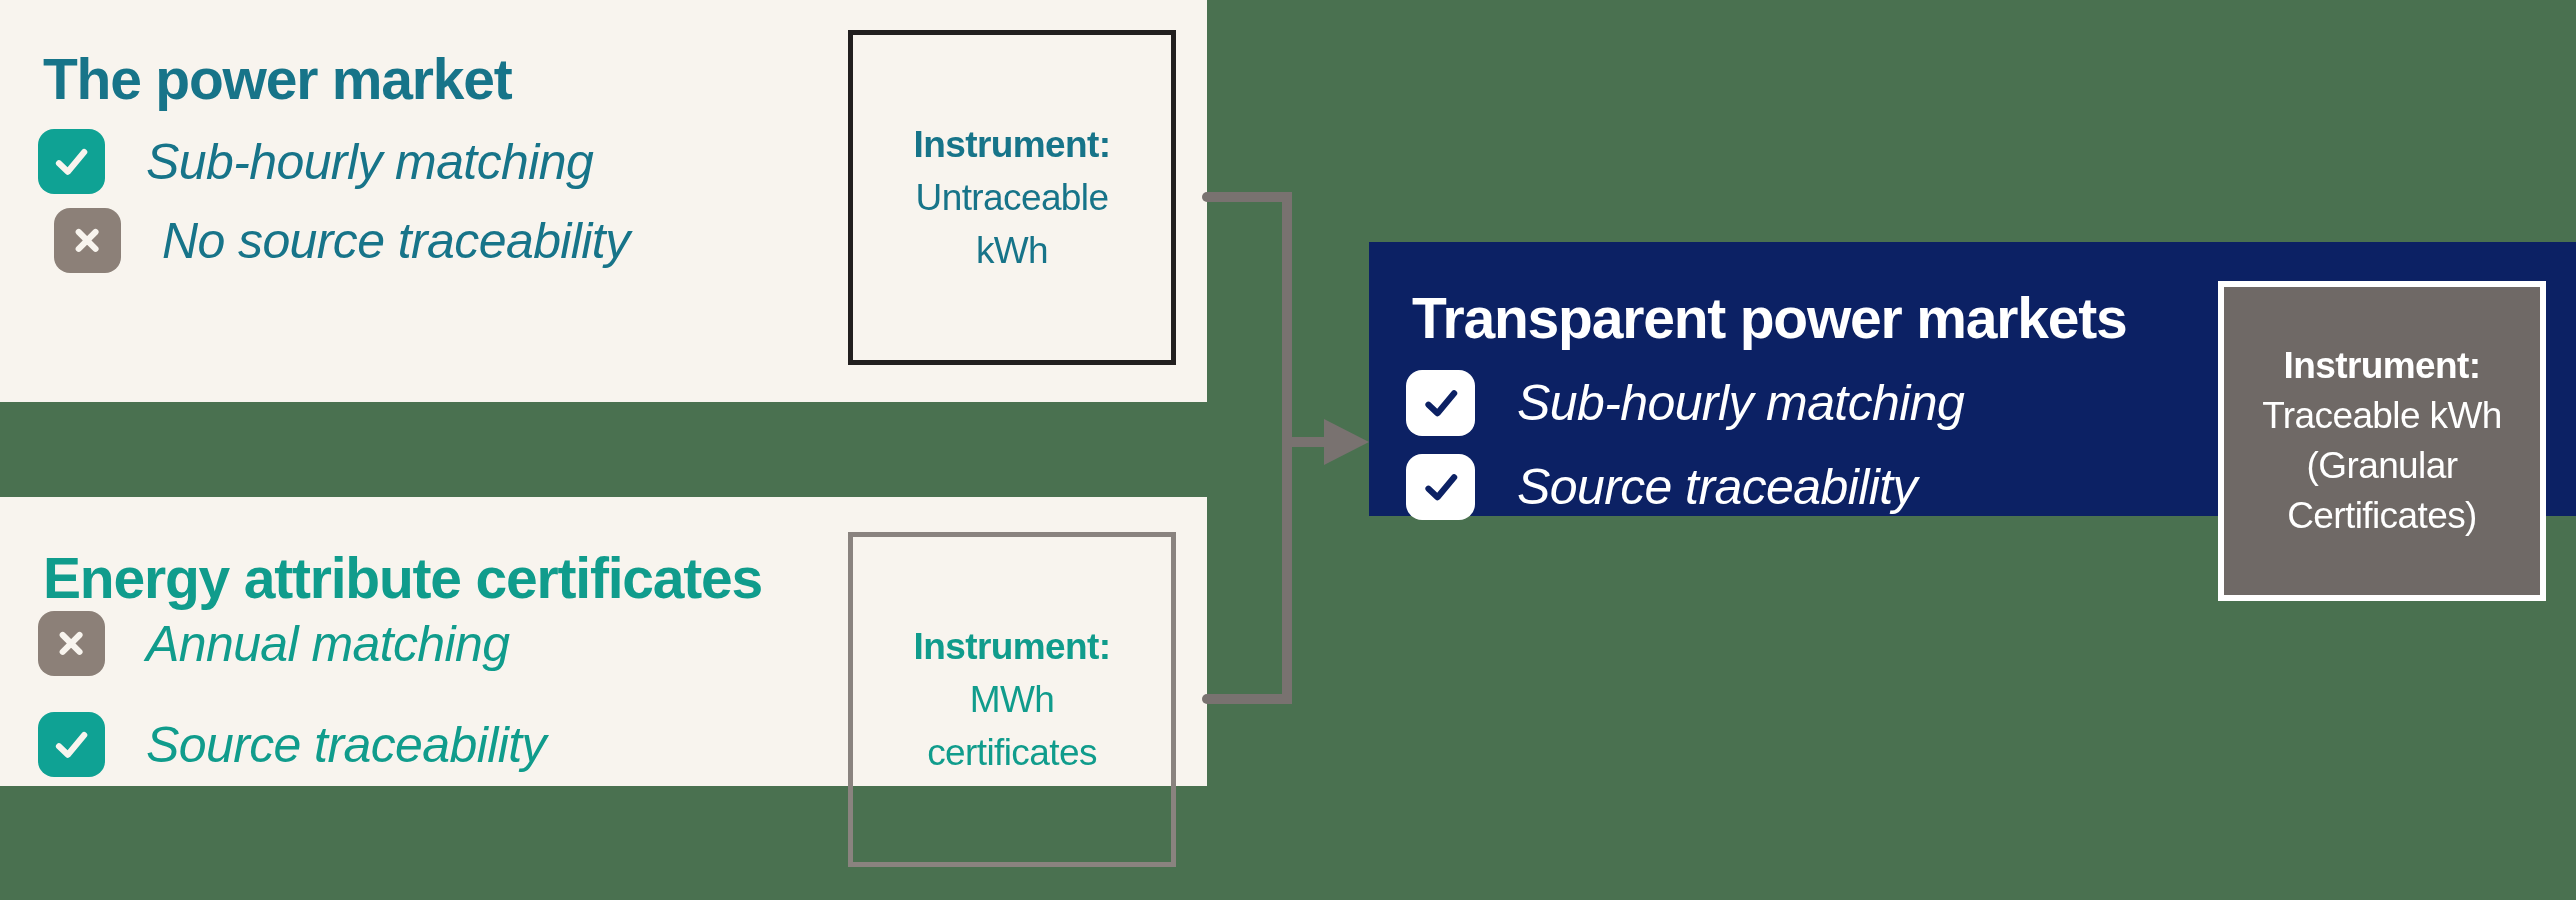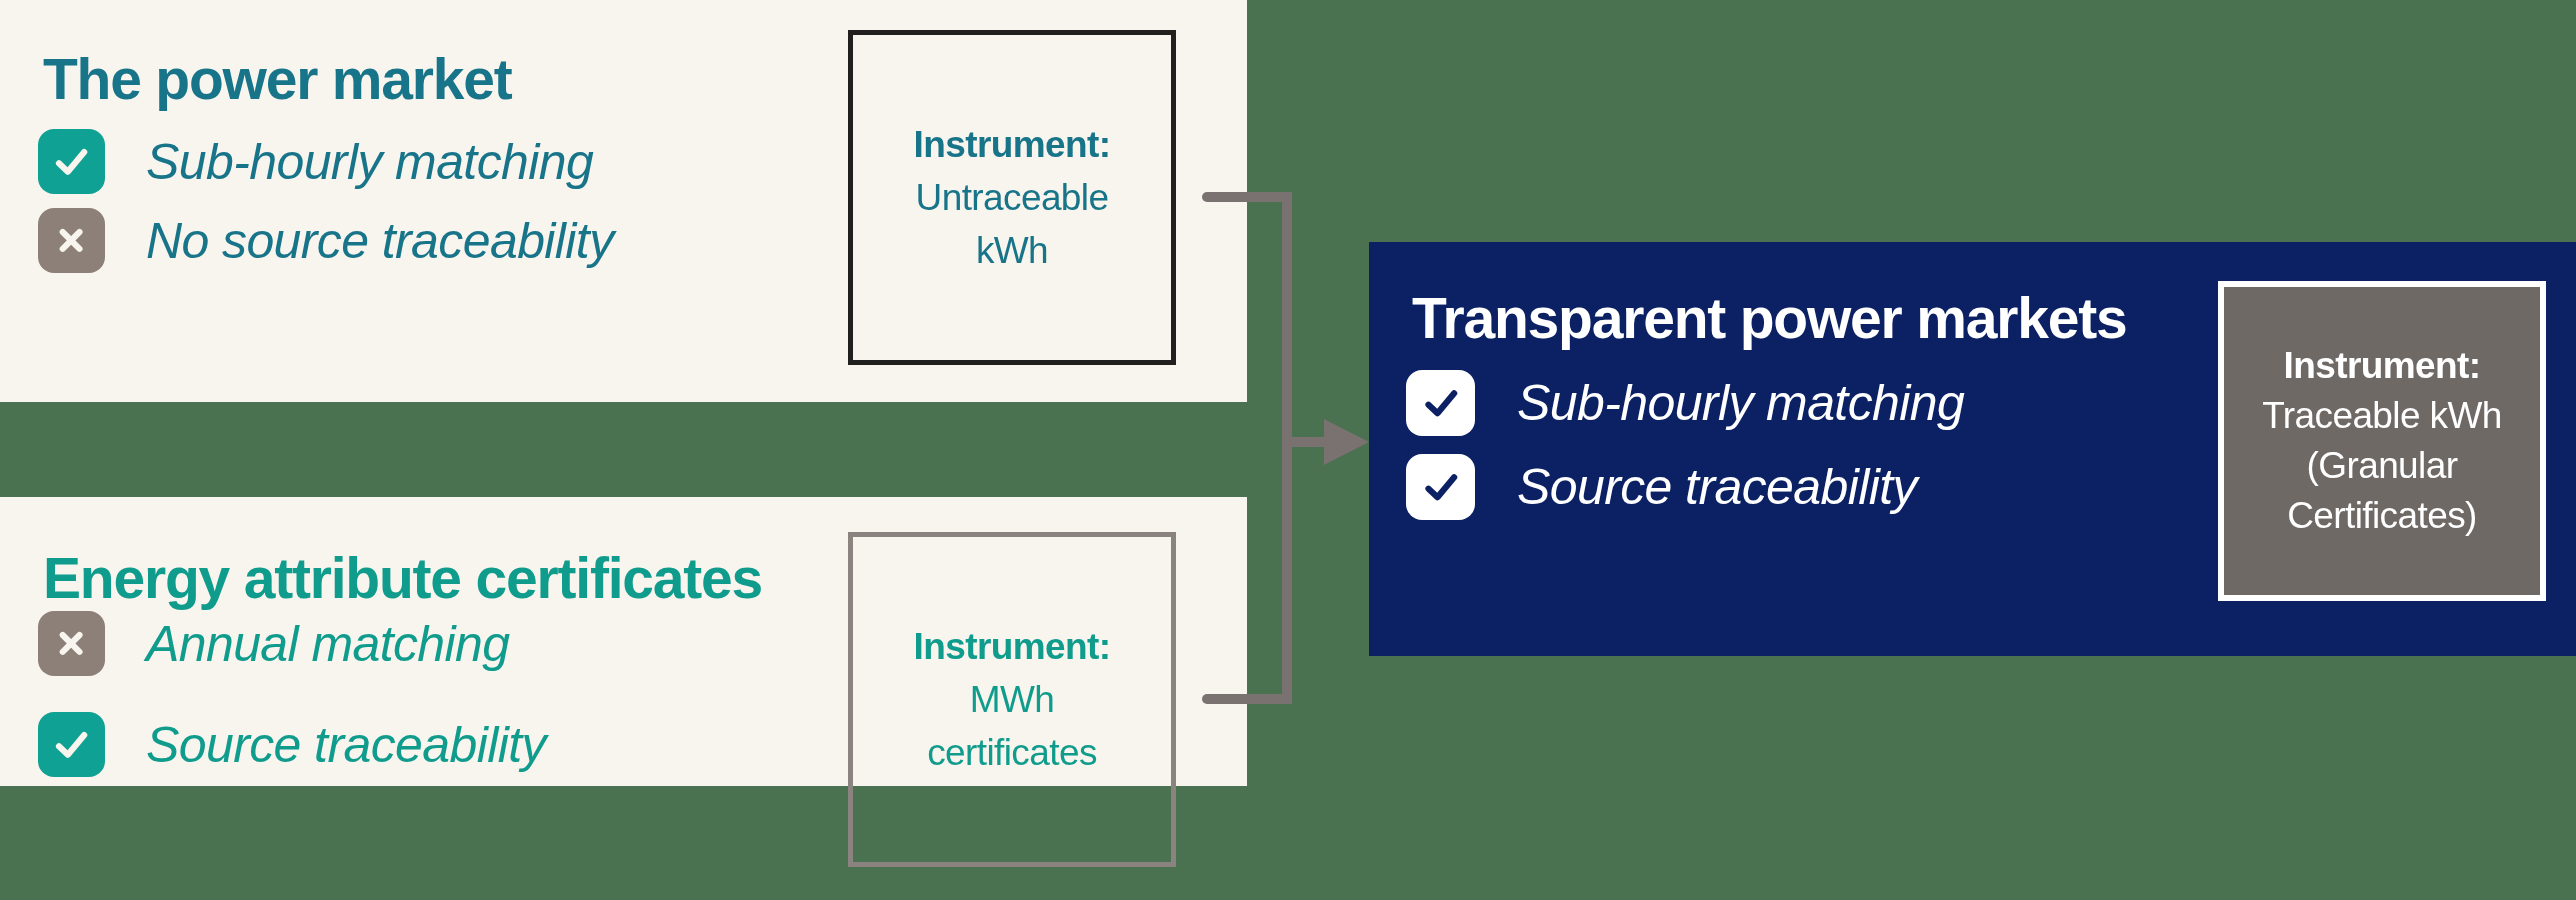--- a/index.html
+++ b/index.html
@@ -1,24 +1,24 @@
 <!DOCTYPE html>
 <html style="font-size:10px"><head>
 <meta charset="utf-8">
 <style>
   html,body{margin:0;padding:0;background:#4A7150;}
   #canvas{
     position:relative;width:2576px;height:901px;overflow:hidden;
     background:#4A7150;
     font-family:"Liberation Sans",sans-serif;
   }
-  .panel-cream{position:absolute;background:#F8F4EE;padding-left:40px;}
+  .panel-cream{position:absolute;background:#F8F4EE;}
   #panel-top{left:0;top:0;width:1207px;height:402px;}
   #panel-bottom{left:0;top:497px;width:1207px;height:289px;}
-  #panel-navy{position:absolute;left:1369px;top:242px;width:1207px;height:414px;background:#0C2164;}
+  #panel-navy{position:absolute;left:1369px;top:242px;width:1207px;height:274px;background:#0C2164;}
 
   .heading{
     position:absolute;font-weight:bold;font-size:57px;line-height:1;
     letter-spacing:-1.2px;white-space:nowrap;
   }
   .heading.teal-dark{color:#177489;}
   .heading.teal-bright{color:#109C8C;}
   .heading.white{color:#FFFFFF;}
 
   .row{position:absolute;display:flex;align-items:center;font-style:italic;}
@@ -78,21 +78,21 @@
 
     <div class="row cream-row" style="left:38px;top:129px;">
       <div class="checkbox sz-cream teal-fill">
         <svg viewBox="0 0 100 100">
             <path d="M24 54 L43 72 L78 30" fill="none" stroke="#F8F4EE" stroke-width="13" stroke-linecap="round" stroke-linejoin="round"></path>
           </svg>
       </div>
       <div class="label teal-dark">Sub-hourly matching</div>
     </div>
 
-    <div class="row cream-row" style="left:38px;top:208px;">
+    <div class="row cream-row" style="left:54px;top:208px;">
       <div class="checkbox sz-cream taupe-fill">
         <svg viewBox="0 0 100 100">
             <path d="M32 32 L68 68 M68 32 L32 68" fill="none" stroke="#F8F4EE" stroke-width="13" stroke-linecap="round"></path>
           </svg>
       </div>
       <div class="label teal-dark">No source traceability</div>
     </div>
   </div>
 
   <div id="panel-bottom" class="panel-cream">

